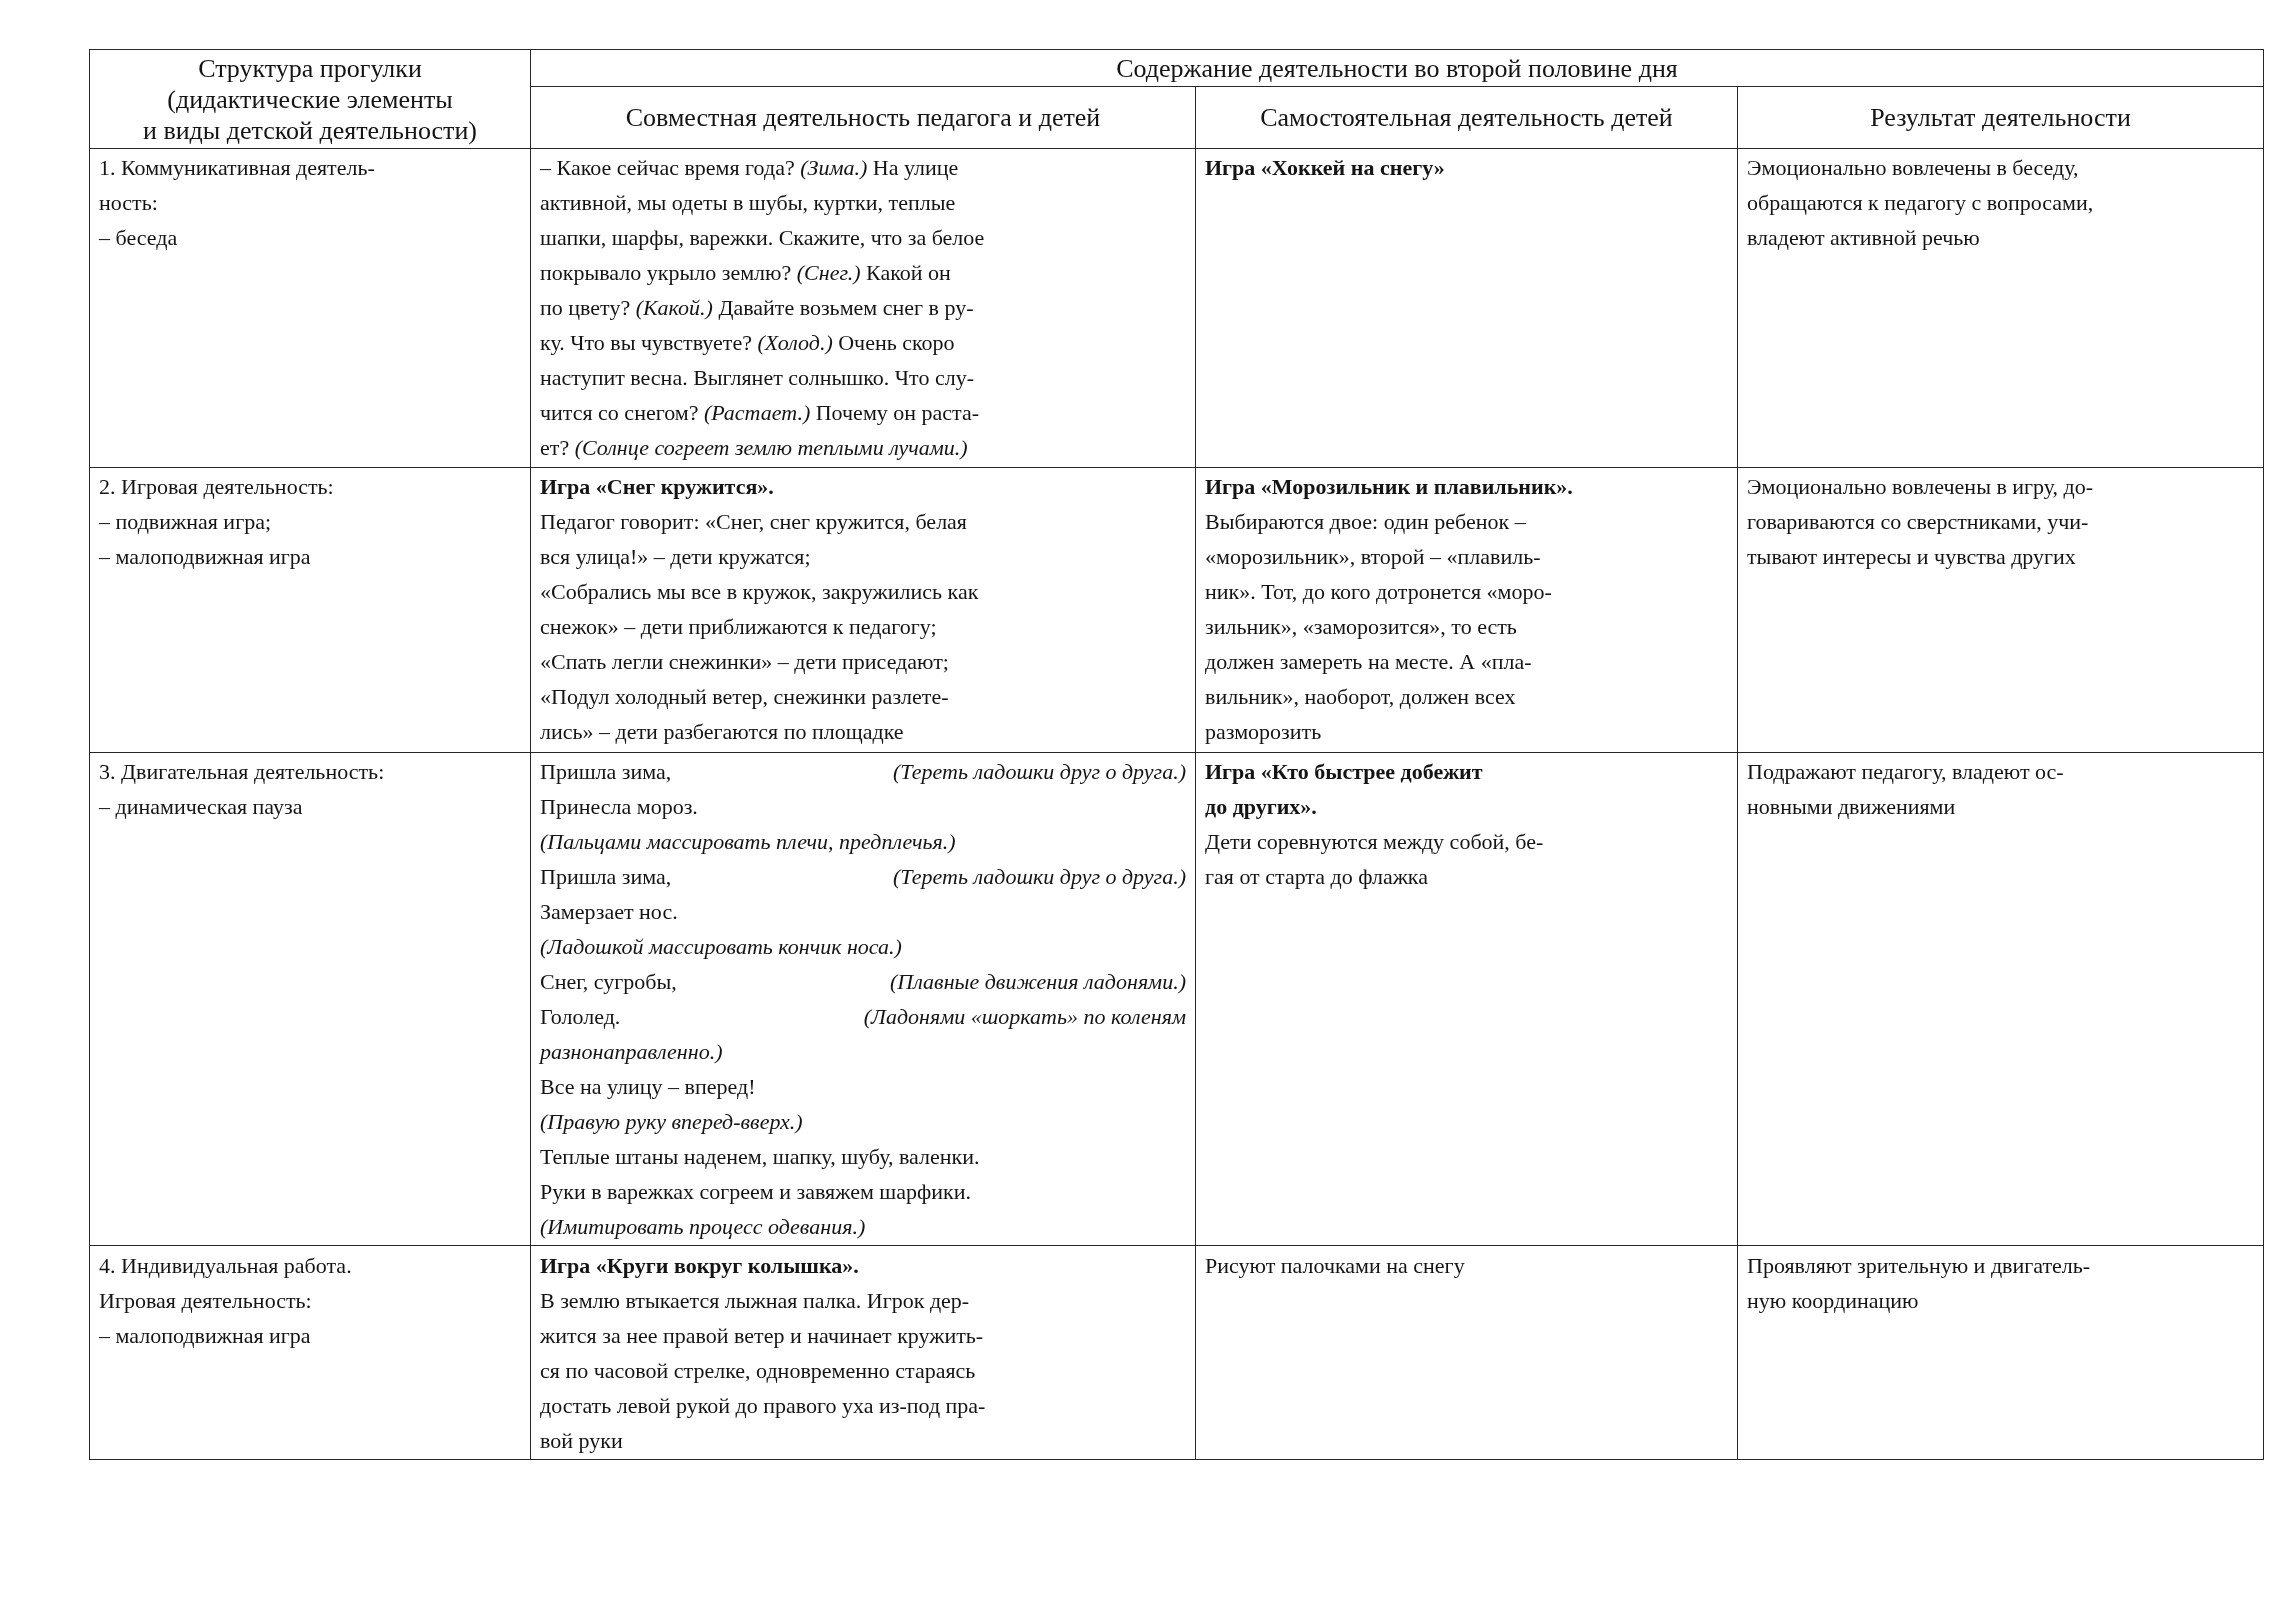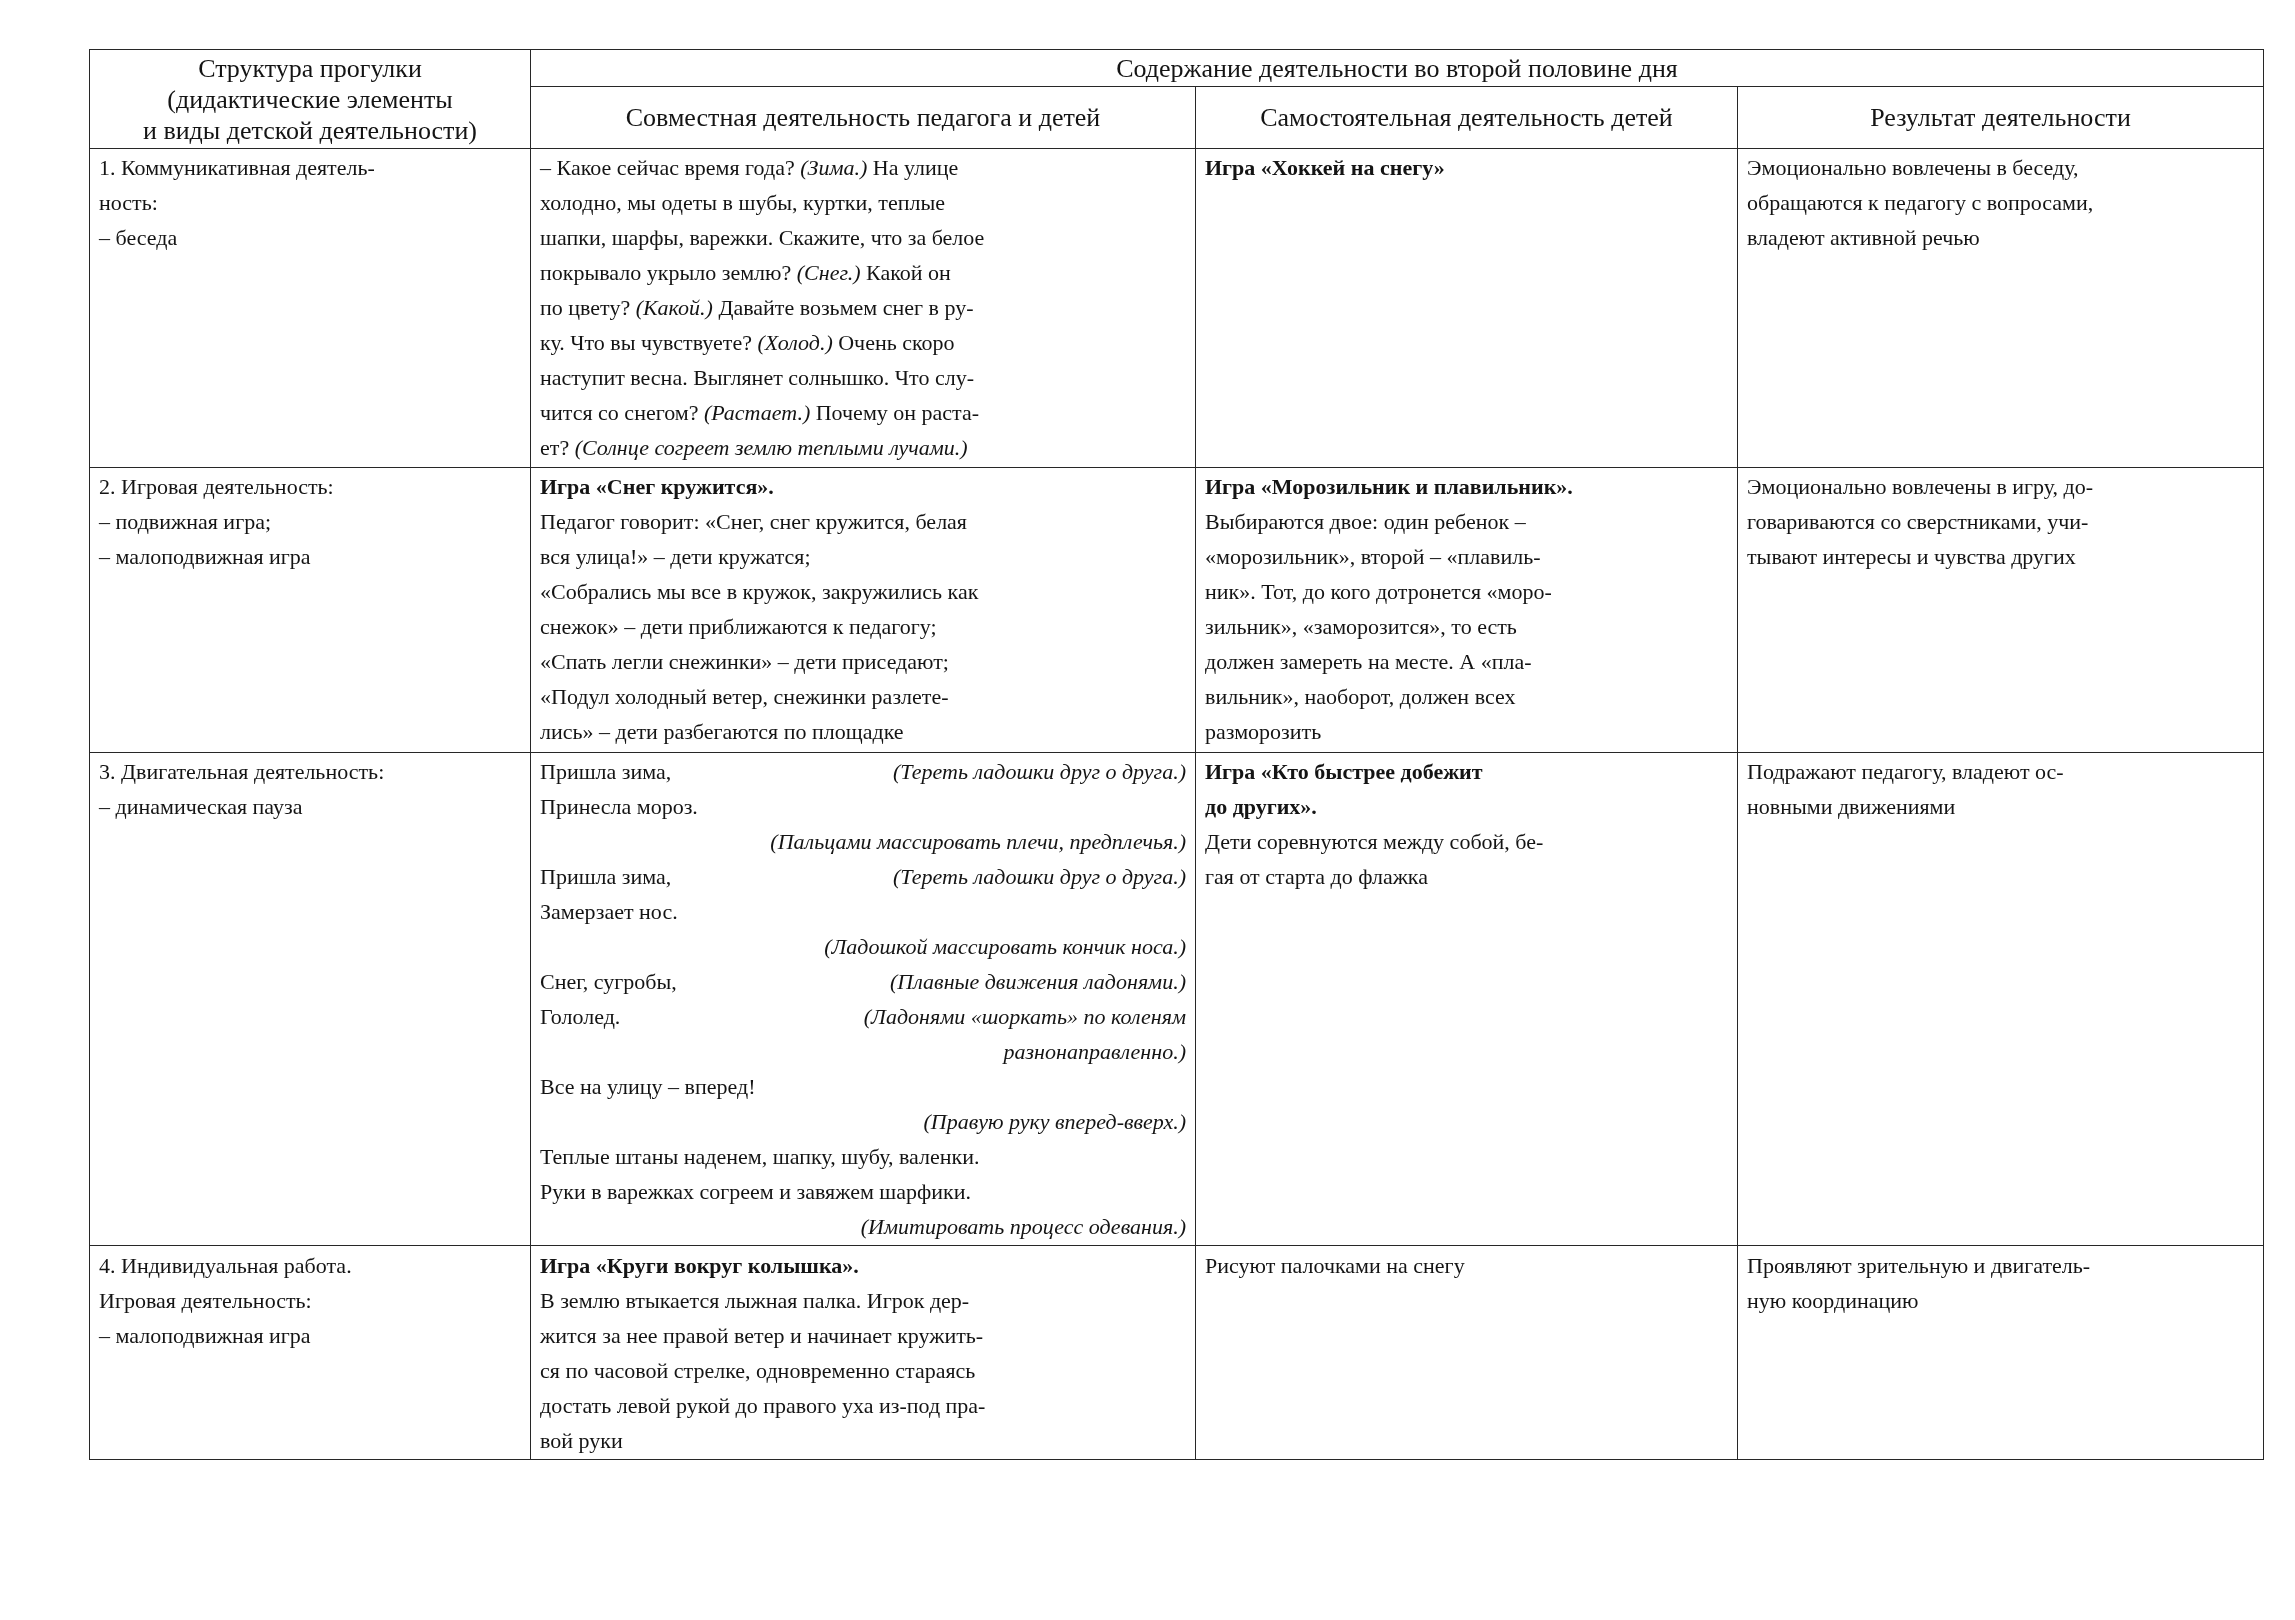--- a/index.html
+++ b/index.html
@@ -21,21 +21,21 @@
     padding:1.3px 9px 1.3px 9px;overflow:hidden;
   }
   th{
     font-weight:normal;font-size:26px;line-height:31px;text-align:center;
     vertical-align:middle;white-space:pre-line;padding:2.6px 6.5px;
   }
   tr.h1{height:32px;} tr.h2{height:62px;}
   tr.r0{height:318px;} tr.r1{height:285px;} tr.r2{height:490px;} tr.r3{height:210px;}
   td{font-size:22px;line-height:35px;}
   .ln{min-height:35px;}
-  .ln.right{text-align:right;}
+  .ln.right{}
   .ln.between{display:flex;justify-content:space-between;}
   .b{font-weight:bold;}
   .i{font-style:italic;}
 </style>
 </head>
 <body>
 
 <div class="page">
 
   <table class="doc">
@@ -60,21 +60,21 @@
     </thead>
     <tbody>
       <tr class="r0">
         <td>
             <div class="ln"><span>1. Коммуникативная деятель-</span></div>
             <div class="ln"><span>ность:</span></div>
             <div class="ln"><span>– беседа</span></div>
           </td>
         <td>
             <div class="ln"><span>– Какое сейчас время года? </span><span class="i">(Зима.)</span><span> На улице</span></div>
-            <div class="ln"><span>холодно, мы одеты в шубы, куртки, теплые</span></div>
+            <div class="ln"><span>активной, мы одеты в шубы, куртки, теплые</span></div>
             <div class="ln"><span>шапки, шарфы, варежки. Скажите, что за белое</span></div>
             <div class="ln"><span>покрывало укрыло землю? </span><span class="i">(Снег.)</span><span> Какой он</span></div>
             <div class="ln"><span>по цвету? </span><span class="i">(Какой.)</span><span> Давайте возьмем снег в ру-</span></div>
             <div class="ln"><span>ку. Что вы чувствуете? </span><span class="i">(Холод.)</span><span> Очень скоро</span></div>
             <div class="ln"><span>наступит весна. Выглянет солнышко. Что слу-</span></div>
             <div class="ln"><span>чится со снегом? </span><span class="i">(Растает.)</span><span> Почему он раста-</span></div>
             <div class="ln"><span>ет? </span><span class="i">(Солнце согреет землю теплыми лучами.)</span></div>
           </td>
         <td>
             <div class="ln"><span class="b">Игра «Хоккей на снегу»</span></div>

